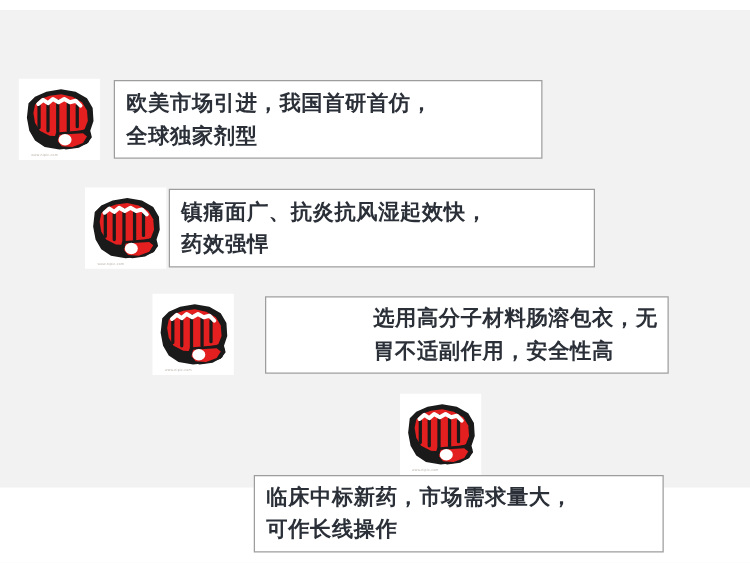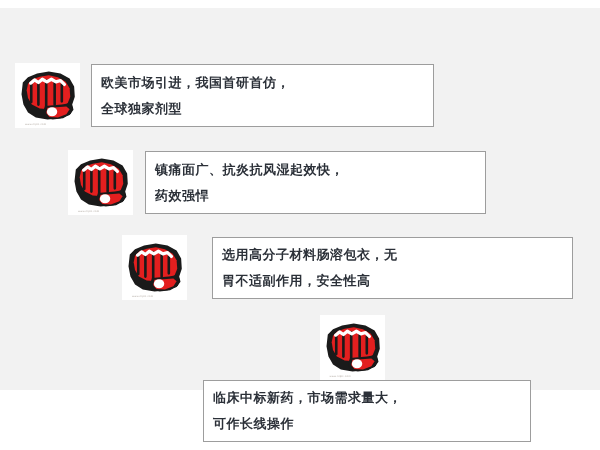--- a/index.html
+++ b/index.html
@@ -59,36 +59,36 @@
     background: #ffffff;
     border: 1px solid #9d9d9d;
     box-sizing: border-box;
     display: flex;
     align-items: center;
     padding: 3px 8px 3px 9px;
   }
   .callout-text {
     font-family: "DejaVu Sans", "Liberation Sans", sans-serif;
     font-weight: bold;
-    font-size: 13px;
+    font-size: 17px;
     line-height: 26px;
     color: #2b3038;
     letter-spacing: 0.5px;
     white-space: pre-line;
   }
 
   
   #row-1 { left: 15px;  top: 63px; }
   #row-1 .callout { width: 343px; height: 63px; margin-left: 11px; }
 
   #row-2 { left: 68px;  top: 150px; }
-  #row-2 .callout { width: 341px; height: 63px; margin-left: 12px; }
+  #row-2 .callout { width: 341px; height: 63px; margin-left: 2px; }
 
   #row-3 { left: 122px; top: 235px; }
-  #row-3 .callout { width: 361px; height: 62px; margin-left: 25px; }
+  #row-3 .callout { width: 323px; height: 62px; margin-left: 25px; justify-content: flex-end; }
 
   #row-4 { left: 173px; top: 315px; flex-direction: column; }
   #row-4 .callout { width: 328px; height: 62px; margin-left: 30px; }
 </style>
 </head>
 <body>
 
 <div id="slide">
 
   <div class="canvas-band"></div>

